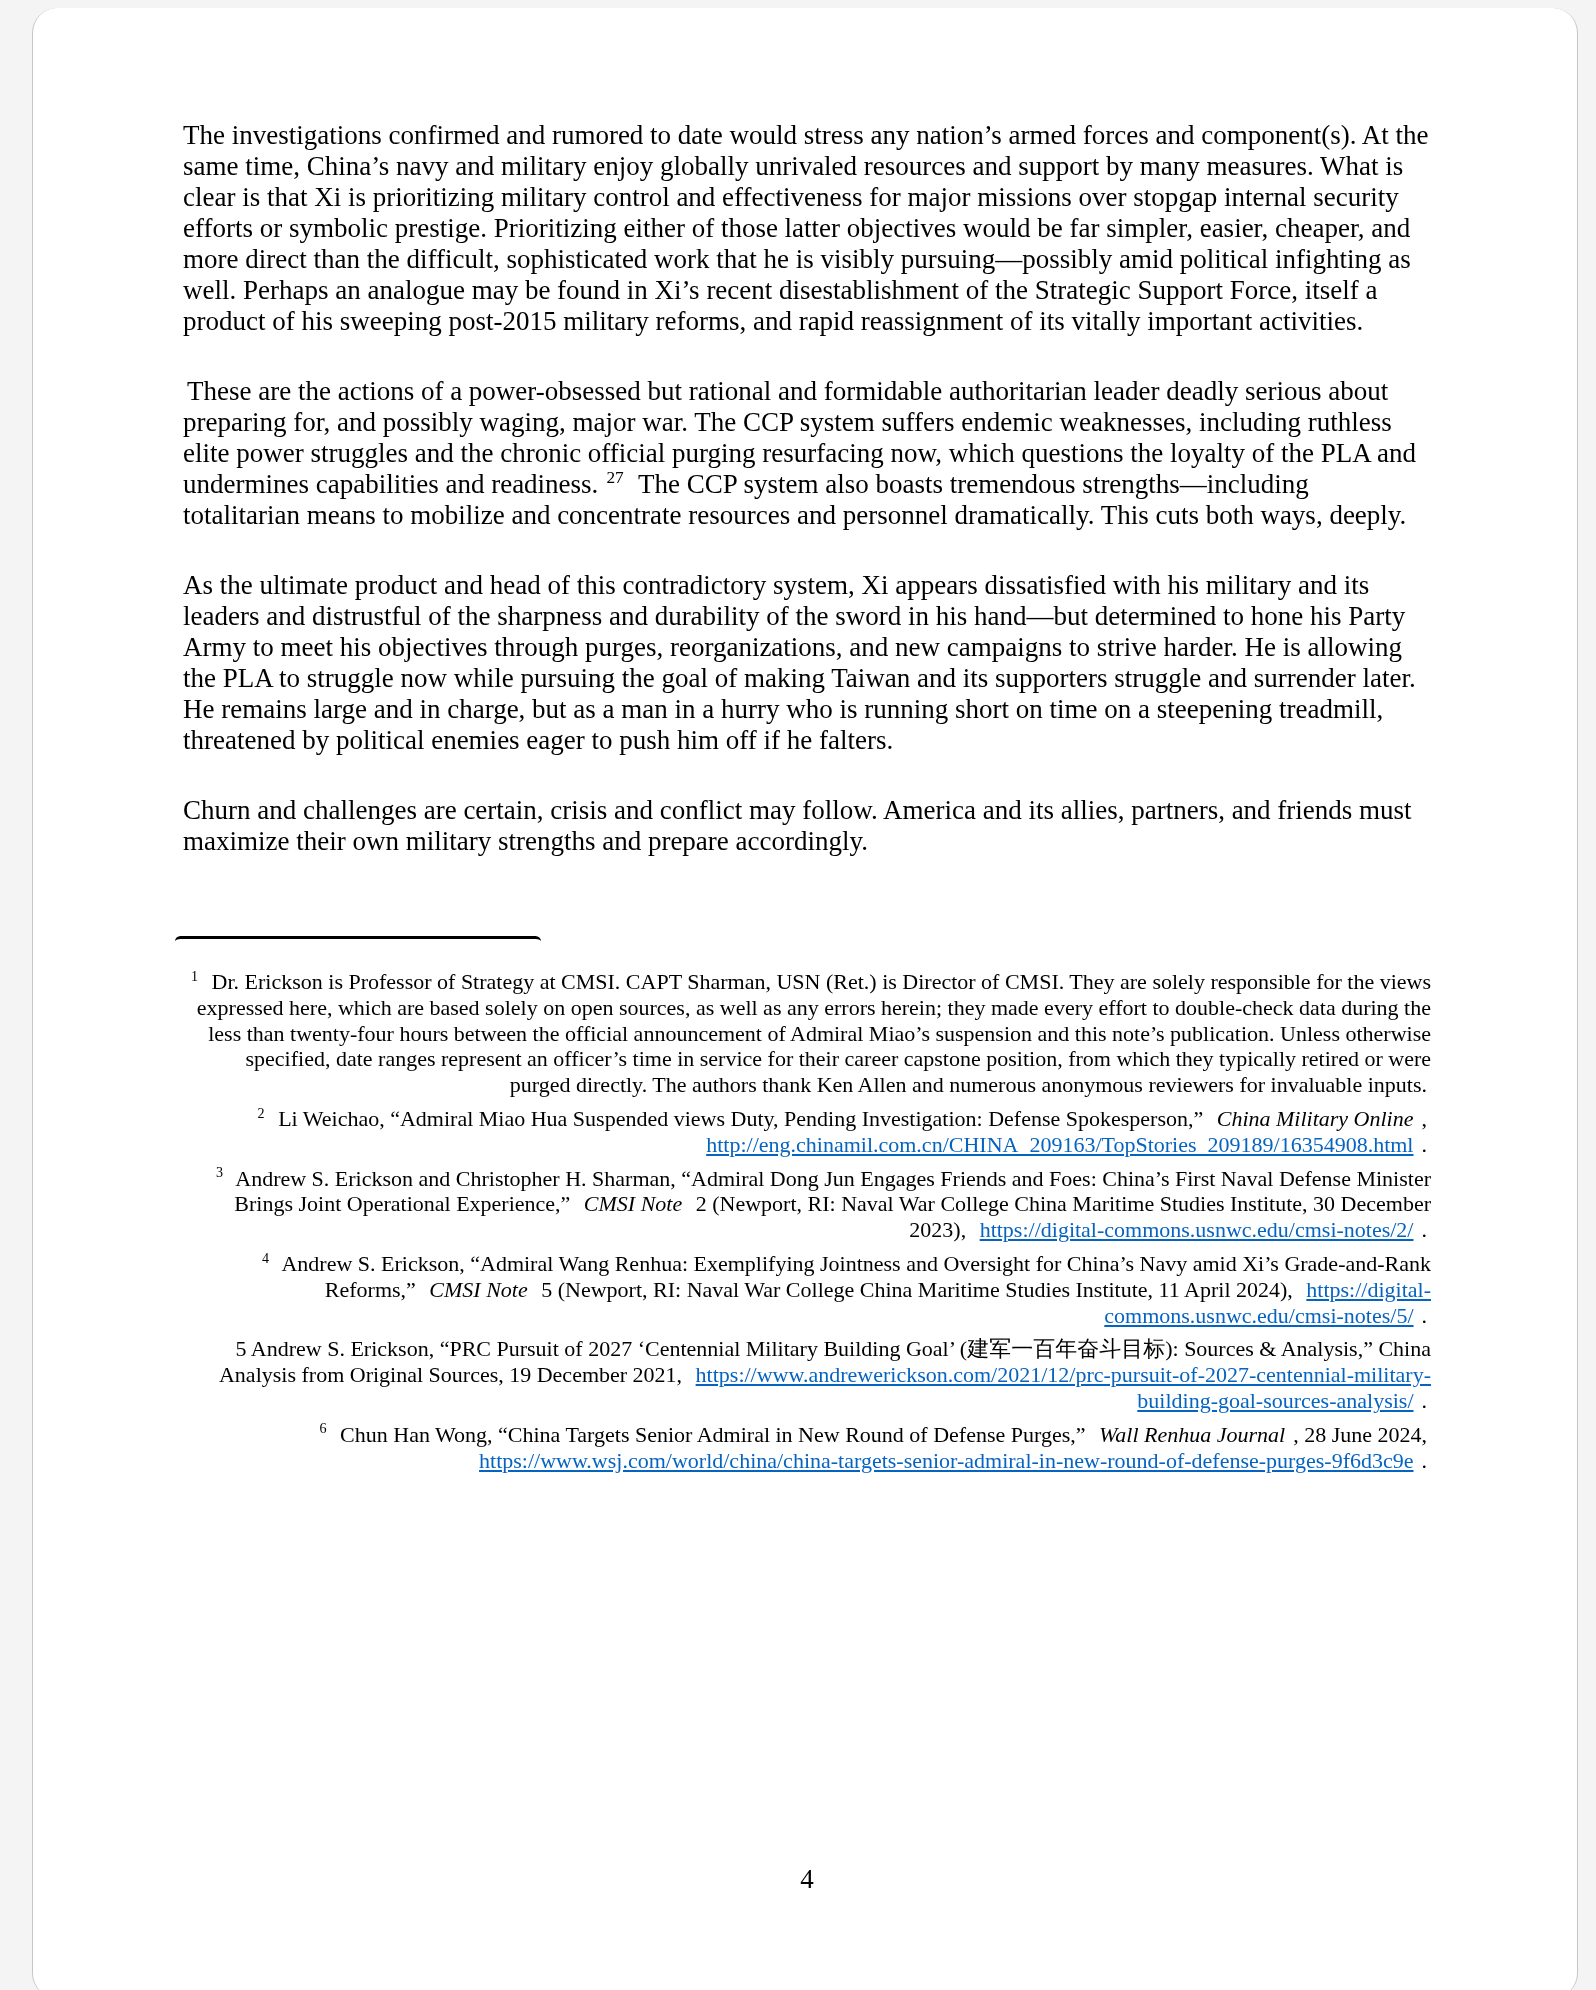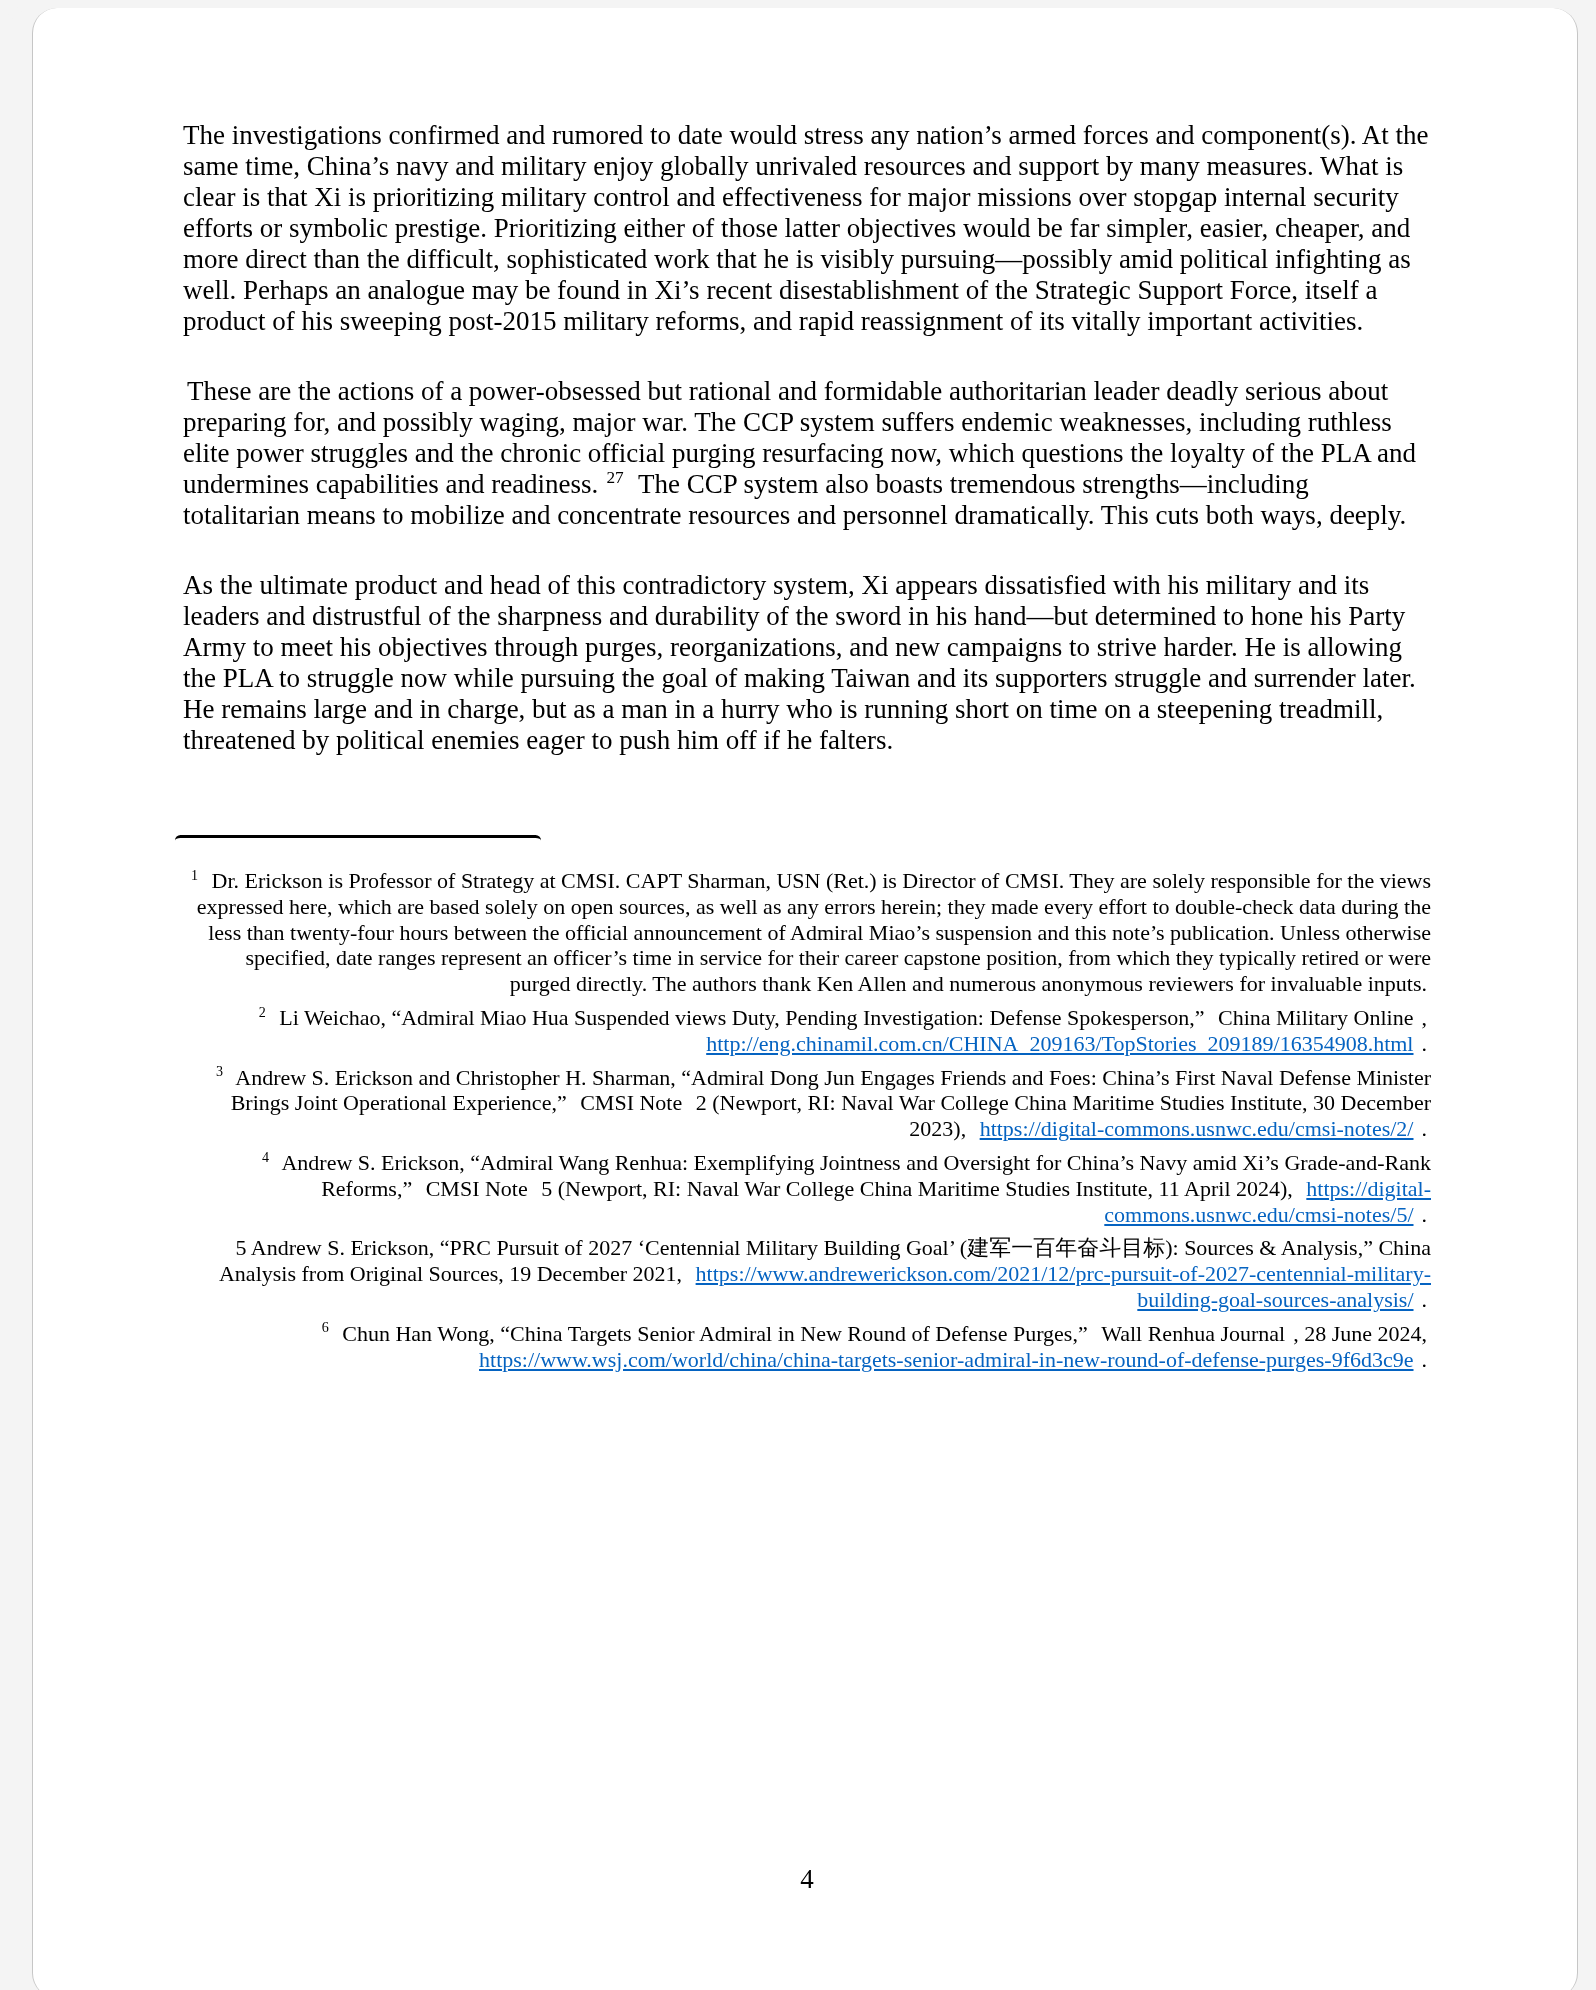--- a/index.html
+++ b/index.html
@@ -50,21 +50,21 @@
     width: 366px;
     border: none;
     border-top: 3px solid #000;
     margin: 40px 0 14px 0;
   }
   .footnotes {
     font-size: 22px;
     line-height: 25.8px;
   }
   .footnotes .footnote { margin: 0; text-align: right; }
-  .footnotes .it { }
+  .footnotes .it { font-style: italic; }
   .footnotes a {
     color: var(--link-color, #0563c1);
     text-decoration: underline;
     overflow-wrap: anywhere;
   }
   .page-number {
     position: absolute;
     left: 138px;
     top: 1852px;
     width: 1272px;
@@ -84,20 +84,21 @@
 <body>
 
 <div class="canvas">
   <div class="page">
     <div class="content">
 
       <div class="body-text">
         <p>The investigations confirmed and rumored to date would stress any nation’s armed forces and component(s). At the same time, China’s navy and military enjoy globally unrivaled resources and support by many measures. What is clear is that Xi is prioritizing military control and effectiveness for major missions over stopgap internal security efforts or symbolic prestige. Prioritizing either of those latter objectives would be far simpler, easier, cheaper, and more direct than the difficult, sophisticated work that he is visibly pursuing—possibly amid political infighting as well. Perhaps an analogue may be found in Xi’s recent disestablishment of the Strategic Support Force, itself a product of his sweeping post-2015 military reforms, and rapid reassignment of its vitally important activities.</p>
         <p><span>These are the actions of a power-obsessed but rational and formidable authoritarian leader deadly serious about preparing for, and possibly waging, major war. The CCP system suffers endemic weaknesses, including ruthless elite power struggles and the chronic official purging resurfacing now, which questions the loyalty of the PLA and undermines capabilities and readiness.</span><sup>27</sup><span> The CCP system also boasts tremendous strengths—including totalitarian means to mobilize and concentrate resources and personnel dramatically. This cuts both ways, deeply.</span></p>
         <p>As the ultimate product and head of this contradictory system, Xi appears dissatisfied with his military and its leaders and distrustful of the sharpness and durability of the sword in his hand—but determined to hone his Party Army to meet his objectives through purges, reorganizations, and new campaigns to strive harder. He is allowing the PLA to struggle now while pursuing the goal of making Taiwan and its supporters struggle and surrender later. He remains large and in charge, but as a man in a hurry who is running short on time on a steepening treadmill, threatened by political enemies eager to push him off if he falters.</p>
+        <p>Churn and challenges are certain, crisis and conflict may follow. America and its allies, partners, and friends must maximize their own military strengths and prepare accordingly.</p>
       </div>
 
 
       <hr class="fn-separator">
 
       <div class="footnotes">
           <div class="footnote"><sup>1</sup><span> Dr. Erickson is Professor of Strategy at CMSI. CAPT Sharman, USN (Ret.) is Director of CMSI. They are solely responsible for the views expressed here, which are based solely on open sources, as well as any errors herein; they made every effort to double-check data during the less than twenty-four hours between the official announcement of Admiral Miao’s suspension and this note’s publication. Unless otherwise specified, date ranges represent an officer’s time in service for their career capstone position, from which they typically retired or were purged directly. The authors thank Ken Allen and numerous anonymous reviewers for invaluable inputs.</span></div>
           <div class="footnote"><sup>2</sup><span> Li Weichao, “Admiral Miao Hua Suspended views Duty, Pending Investigation: Defense Spokesperson,” </span><span class="it">China Military Online</span><span>, </span><a href="#">http://eng.chinamil.com.cn/CHINA_209163/TopStories_209189/16354908.html</a><span>.</span></div>
           <div class="footnote"><sup>3</sup><span> Andrew S. Erickson and Christopher H. Sharman, “Admiral Dong Jun Engages Friends and Foes: China’s First Naval Defense Minister Brings Joint Operational Experience,” </span><span class="it">CMSI Note</span><span> 2 (Newport, RI: Naval War College China Maritime Studies Institute, 30 December 2023), </span><a href="#">https://digital-commons.usnwc.edu/cmsi-notes/2/</a><span>.</span></div>
           <div class="footnote"><sup>4</sup><span> Andrew S. Erickson, “Admiral Wang Renhua: Exemplifying Jointness and Oversight for China’s Navy amid Xi’s Grade-and-Rank Reforms,” </span><span class="it">CMSI Note</span><span> 5 (Newport, RI: Naval War College China Maritime Studies Institute, 11 April 2024), </span><a href="#">https://digital-commons.usnwc.edu/cmsi-notes/5/</a><span>.</span></div>

